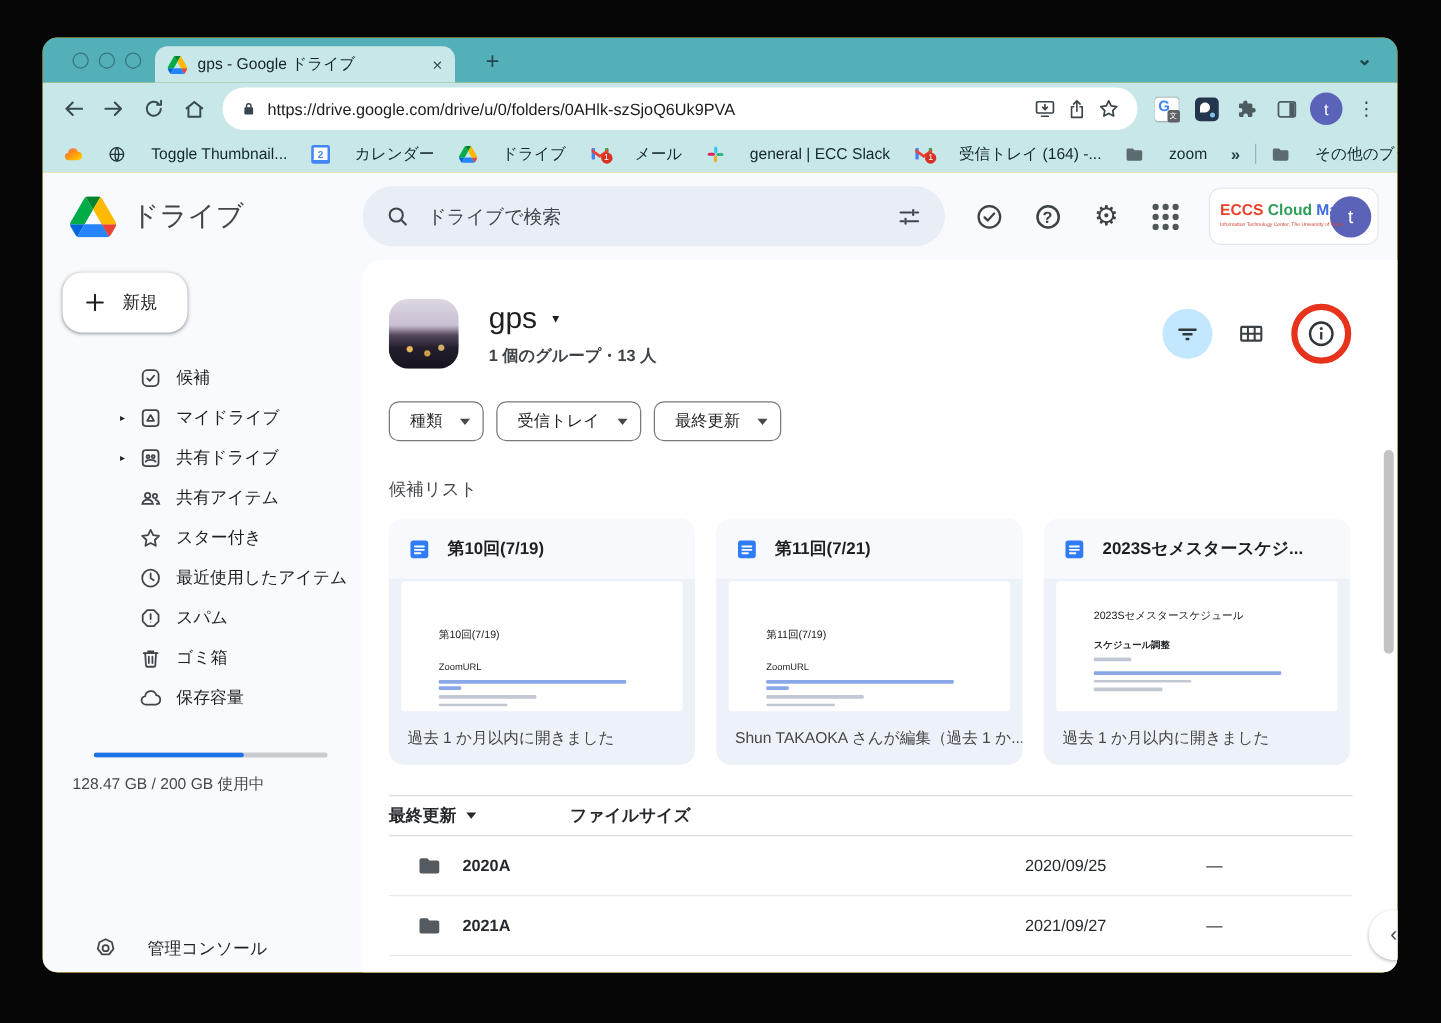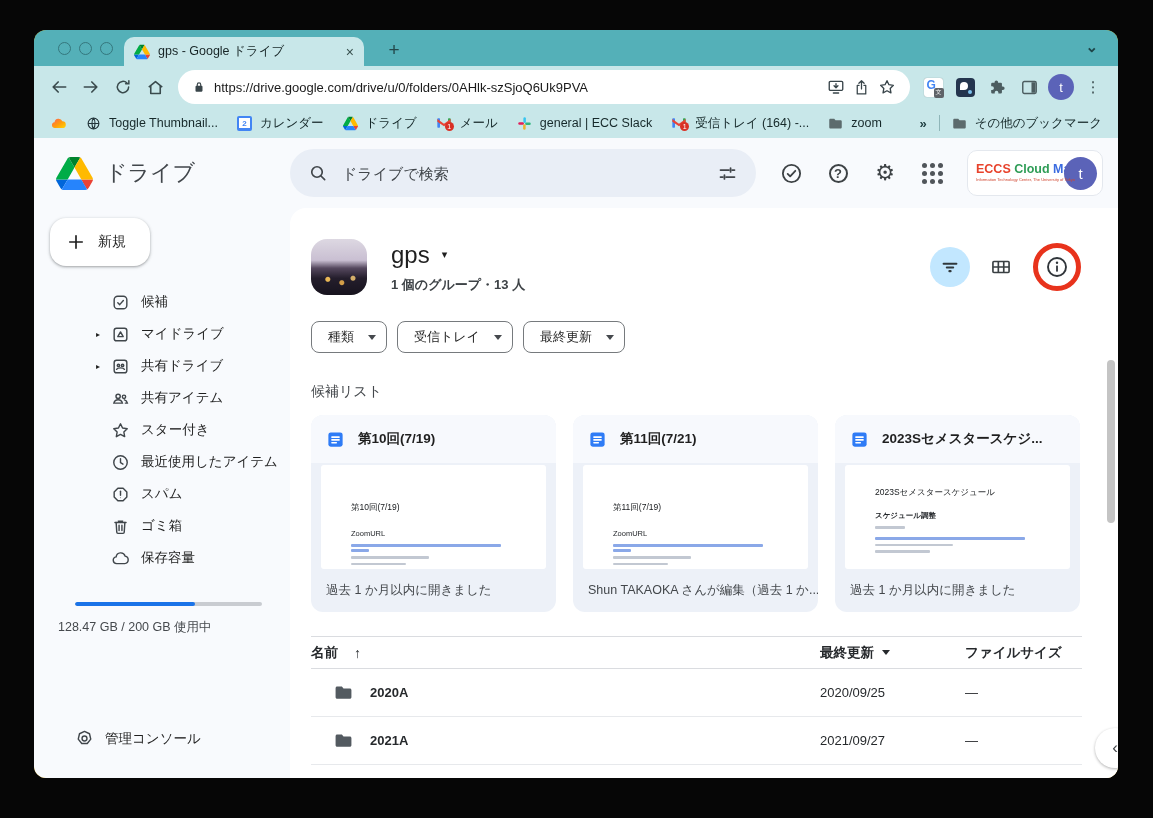--- a/index.html
+++ b/index.html
@@ -27,21 +27,21 @@
   .translate-chip .g { position:absolute; left:3px; top:0px; color:#4285f4; font-size:12px; font-weight:bold; }
   .translate-chip .moji { position:absolute; right:-1px; bottom:-1px; width:10px; height:10px; background:#5f6368; color:#fff; font-size:6px; display:flex; align-items:center; justify-content:center; border-radius:2px; }
   .dark-ext { width:19px; height:19px; background:#24354e; border-radius:4px; position:relative; }
   .dark-ext i { position:absolute; left:4px; top:4px; width:8px; height:8px; background:#fff; border-radius:50% 50% 50% 0; }
   .dark-ext b { position:absolute; right:3px; bottom:3px; width:4px; height:4px; background:#7ec3f0; border-radius:50%; }
   .avatar-s { width:26px; height:26px; border-radius:50%; background:#5b63b8; color:#fff; font-size:13px; display:flex; align-items:center; justify-content:center; }
   .kebab { font-size:15px; color:#3a4b4d; letter-spacing:0; }
 
   
   .bookmarks { height:30px; background:#c8e7e9; display:flex; align-items:center; padding:0 16px; gap:19px; font-size:12.5px; color:#16292a; flex:0 0 auto; }
-  .bm { display:flex; align-items:center; gap:8px; white-space:nowrap; position:relative; }
+  .bm { display:flex; align-items:center; gap:20px; white-space:nowrap; position:relative; }
   .bm .badge { position:absolute; left:9px; top:7px; background:#d93025; color:#fff; font-size:7px; min-width:9px; height:9px; border-radius:5px; display:flex; align-items:center; justify-content:center; padding:0 1px; }
   .cal-ic { width:15px; height:15px; background:#4285f4; border-radius:2px; display:flex; align-items:center; justify-content:center; }
   .cal-ic i { width:11px; height:10px; background:#fff; color:#4285f4; font-size:8px; font-weight:bold; font-style:normal; display:flex; align-items:center; justify-content:center; }
   .bm-right { margin-left:auto; display:flex; align-items:center; gap:12px; }
   .bm-sep { width:1px; height:16px; background:#8fb6b9; }
   .chevrons { font-size:13px; color:#1d3d40; font-weight:bold; }
 
   
   .app { flex:1; display:flex; flex-direction:column; background:#f8fafd; position:relative; min-height:0; }
   .app-header { height:70px; display:flex; align-items:center; padding:0 15px 0 22px; flex:0 0 auto; }
@@ -68,21 +68,21 @@
   .sidebar { width:256px; flex:0 0 auto; padding-top:10px; position:relative; }
   .new-btn { margin-left:16px; height:48px; width:100px; background:#fff; border-radius:16px; box-shadow:0 1px 2px rgba(60,64,67,.3),0 1px 3px 1px rgba(60,64,67,.15); display:flex; align-items:center; gap:12px; padding:0 16px; font-size:14px; color:#1f1f1f; }
   .nav-list { margin-top:20px;padding-left:36px; }
   .nav-item { height:32px; display:flex; align-items:center; gap:11px; padding-left:41px; font-size:13.5px; color:#1f1f1f; position:relative; }
   .nav-item .exp { position:absolute; left:26px; font-size:8px; color:#1f1f1f; }
   .s-ic { width:19px; height:19px; color:#40464b; flex:0 0 auto; display:flex; align-items:center; justify-content:center; }
   .storage { margin:28px 28px 0 41px; }
   .storage-track { height:4px; background:#c9ccd1; border-radius:2px; overflow:hidden; }
   .storage-fill { height:4px; background:#1a73e8; border-radius:2px; }
   .storage-text { margin-top:13px; font-size:12.5px; color:#45494d; margin-left:-17px; }
-  .admin-row { position:absolute; left:41px; bottom:30px; display:flex; align-items:center; gap:11px; font-size:13.5px; color:#1f1f1f; }
+  .admin-row { position:absolute; left:41px; bottom:10px; display:flex; align-items:center; gap:24px; font-size:13.5px; color:#1f1f1f; }
 
   
   .main { flex:1; background:#fff; border-top-left-radius:16px; position:relative; padding:0 36px 0 21px; min-width:0; }
   .group-header { display:flex; align-items:center; margin-top:31px; }
   .group-avatar { width:56px; height:56px; border-radius:16px; flex:0 0 auto;
     background:
       radial-gradient(circle at 30% 72%, rgba(255,200,90,.9) 0 2px, transparent 3px),
       radial-gradient(circle at 55% 78%, rgba(255,190,80,.8) 0 2px, transparent 3px),
       radial-gradient(circle at 75% 70%, rgba(255,210,120,.8) 0 2px, transparent 3px),
       linear-gradient(180deg,#ddd8e2 0%,#c9bfd2 38%,#55485e 52%,#241e2c 70%,#17131e 100%);
@@ -735,24 +735,20 @@
               <div class="pv-link" style="margin-top:8px"></div>
               <div class="pv-gray"></div>
               <div class="pv-gray" style="width:55px"></div>
             </div>
             <div class="card-footer">過去 1 か月以内に開きました</div>
           </div>
         </div>
 
         <div class="filetable">
           <div class="thead">
-            <span class="col-name">
-                <span>名前</span>
-                <span class="sort-up">↑</span>
-              </span>
             <span class="col-mod">
                 <span>最終更新</span>
                 <span class="tri-down"></span>
               </span>
             <span class="col-size">ファイルサイズ</span>
           </div>
           <div class="trow">
             <span class="col-name">
                 <span class="row-folder">
                   <svg class="ic" width="19" height="19">

